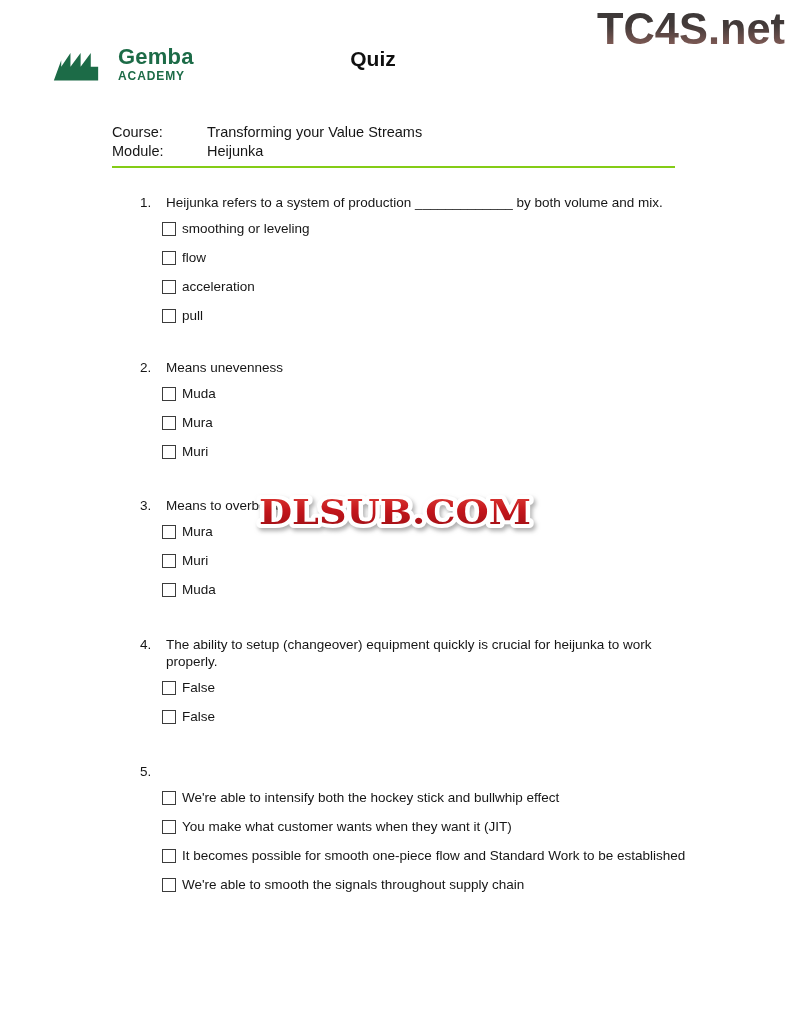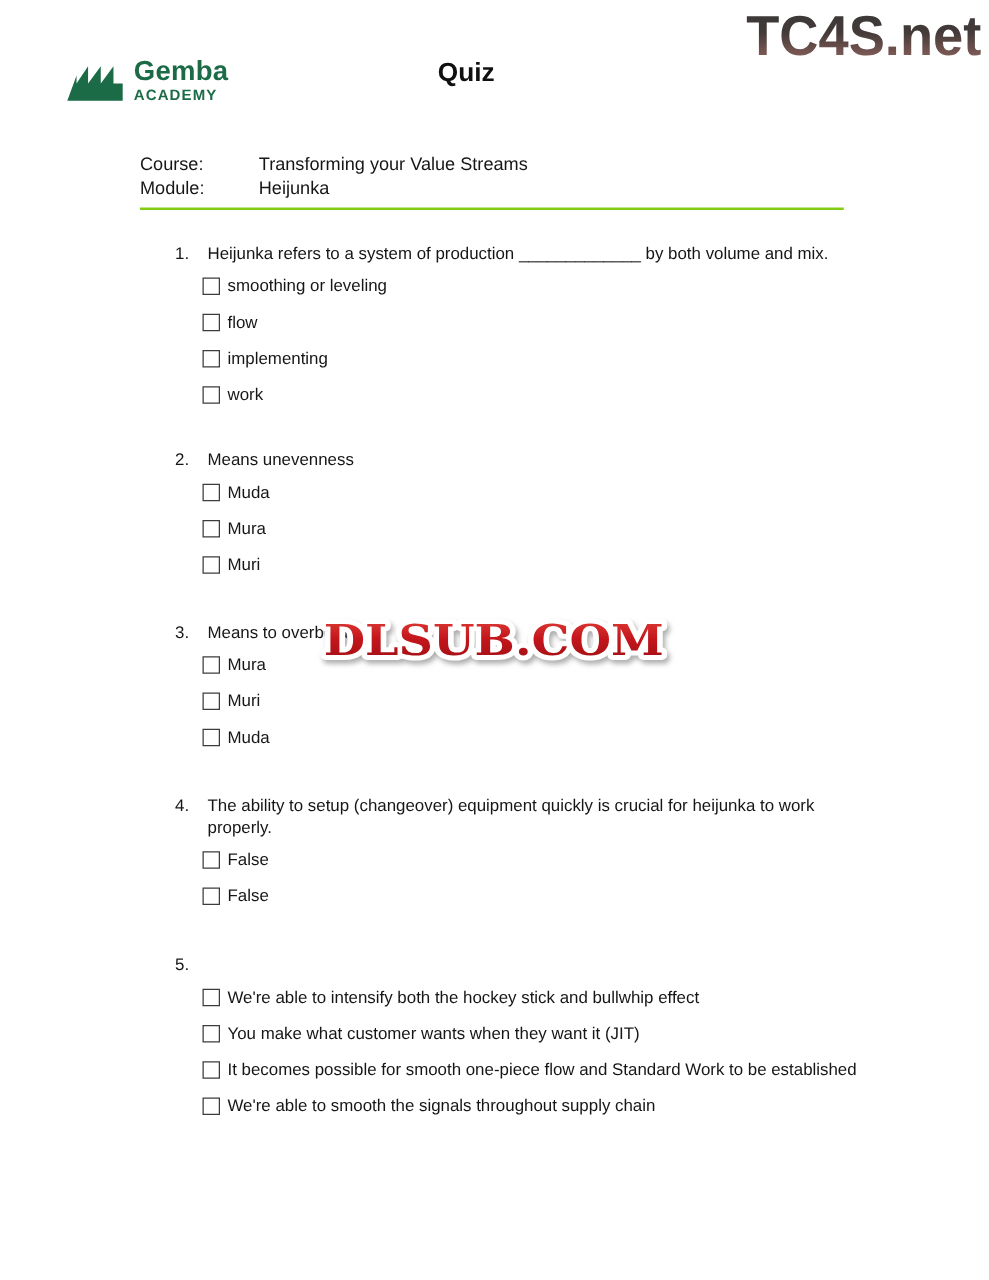--- a/index.html
+++ b/index.html
@@ -12,21 +12,21 @@
     font-family: "Liberation Sans", sans-serif;
     color: #161616;
   }
 
   
   .logo {
     position: absolute;
     left: 52px; top: 45px;
     display: flex;
     align-items: center;
-    gap: 7px;
+    gap: 18px;
   }
   .logo-mark svg { display: block; }
   .logo-text { line-height: 1; }
   .logo-name {
     font-size: 22px;
     font-weight: bold;
     letter-spacing: 0.2px;
   }
   .logo-sub {
     font-size: 12px;
@@ -162,25 +162,25 @@
       <div class="option">
         <span class="checkbox"></span>
         <span class="option-label">smoothing or leveling</span>
       </div>
       <div class="option">
         <span class="checkbox"></span>
         <span class="option-label">flow</span>
       </div>
       <div class="option">
         <span class="checkbox"></span>
-        <span class="option-label">implementing</span>
-      </div>
-      <div class="option">
-        <span class="checkbox"></span>
-        <span class="option-label">work</span>
+        <span class="option-label">acceleration</span>
+      </div>
+      <div class="option">
+        <span class="checkbox"></span>
+        <span class="option-label">pull</span>
       </div>
     </div>
   </div>
 
   <div class="question" style="top:359px">
     <div class="q-head">
       <span class="q-num">2.</span>
       <span class="q-text">Means unevenness</span>
     </div>
     <div class="options">

